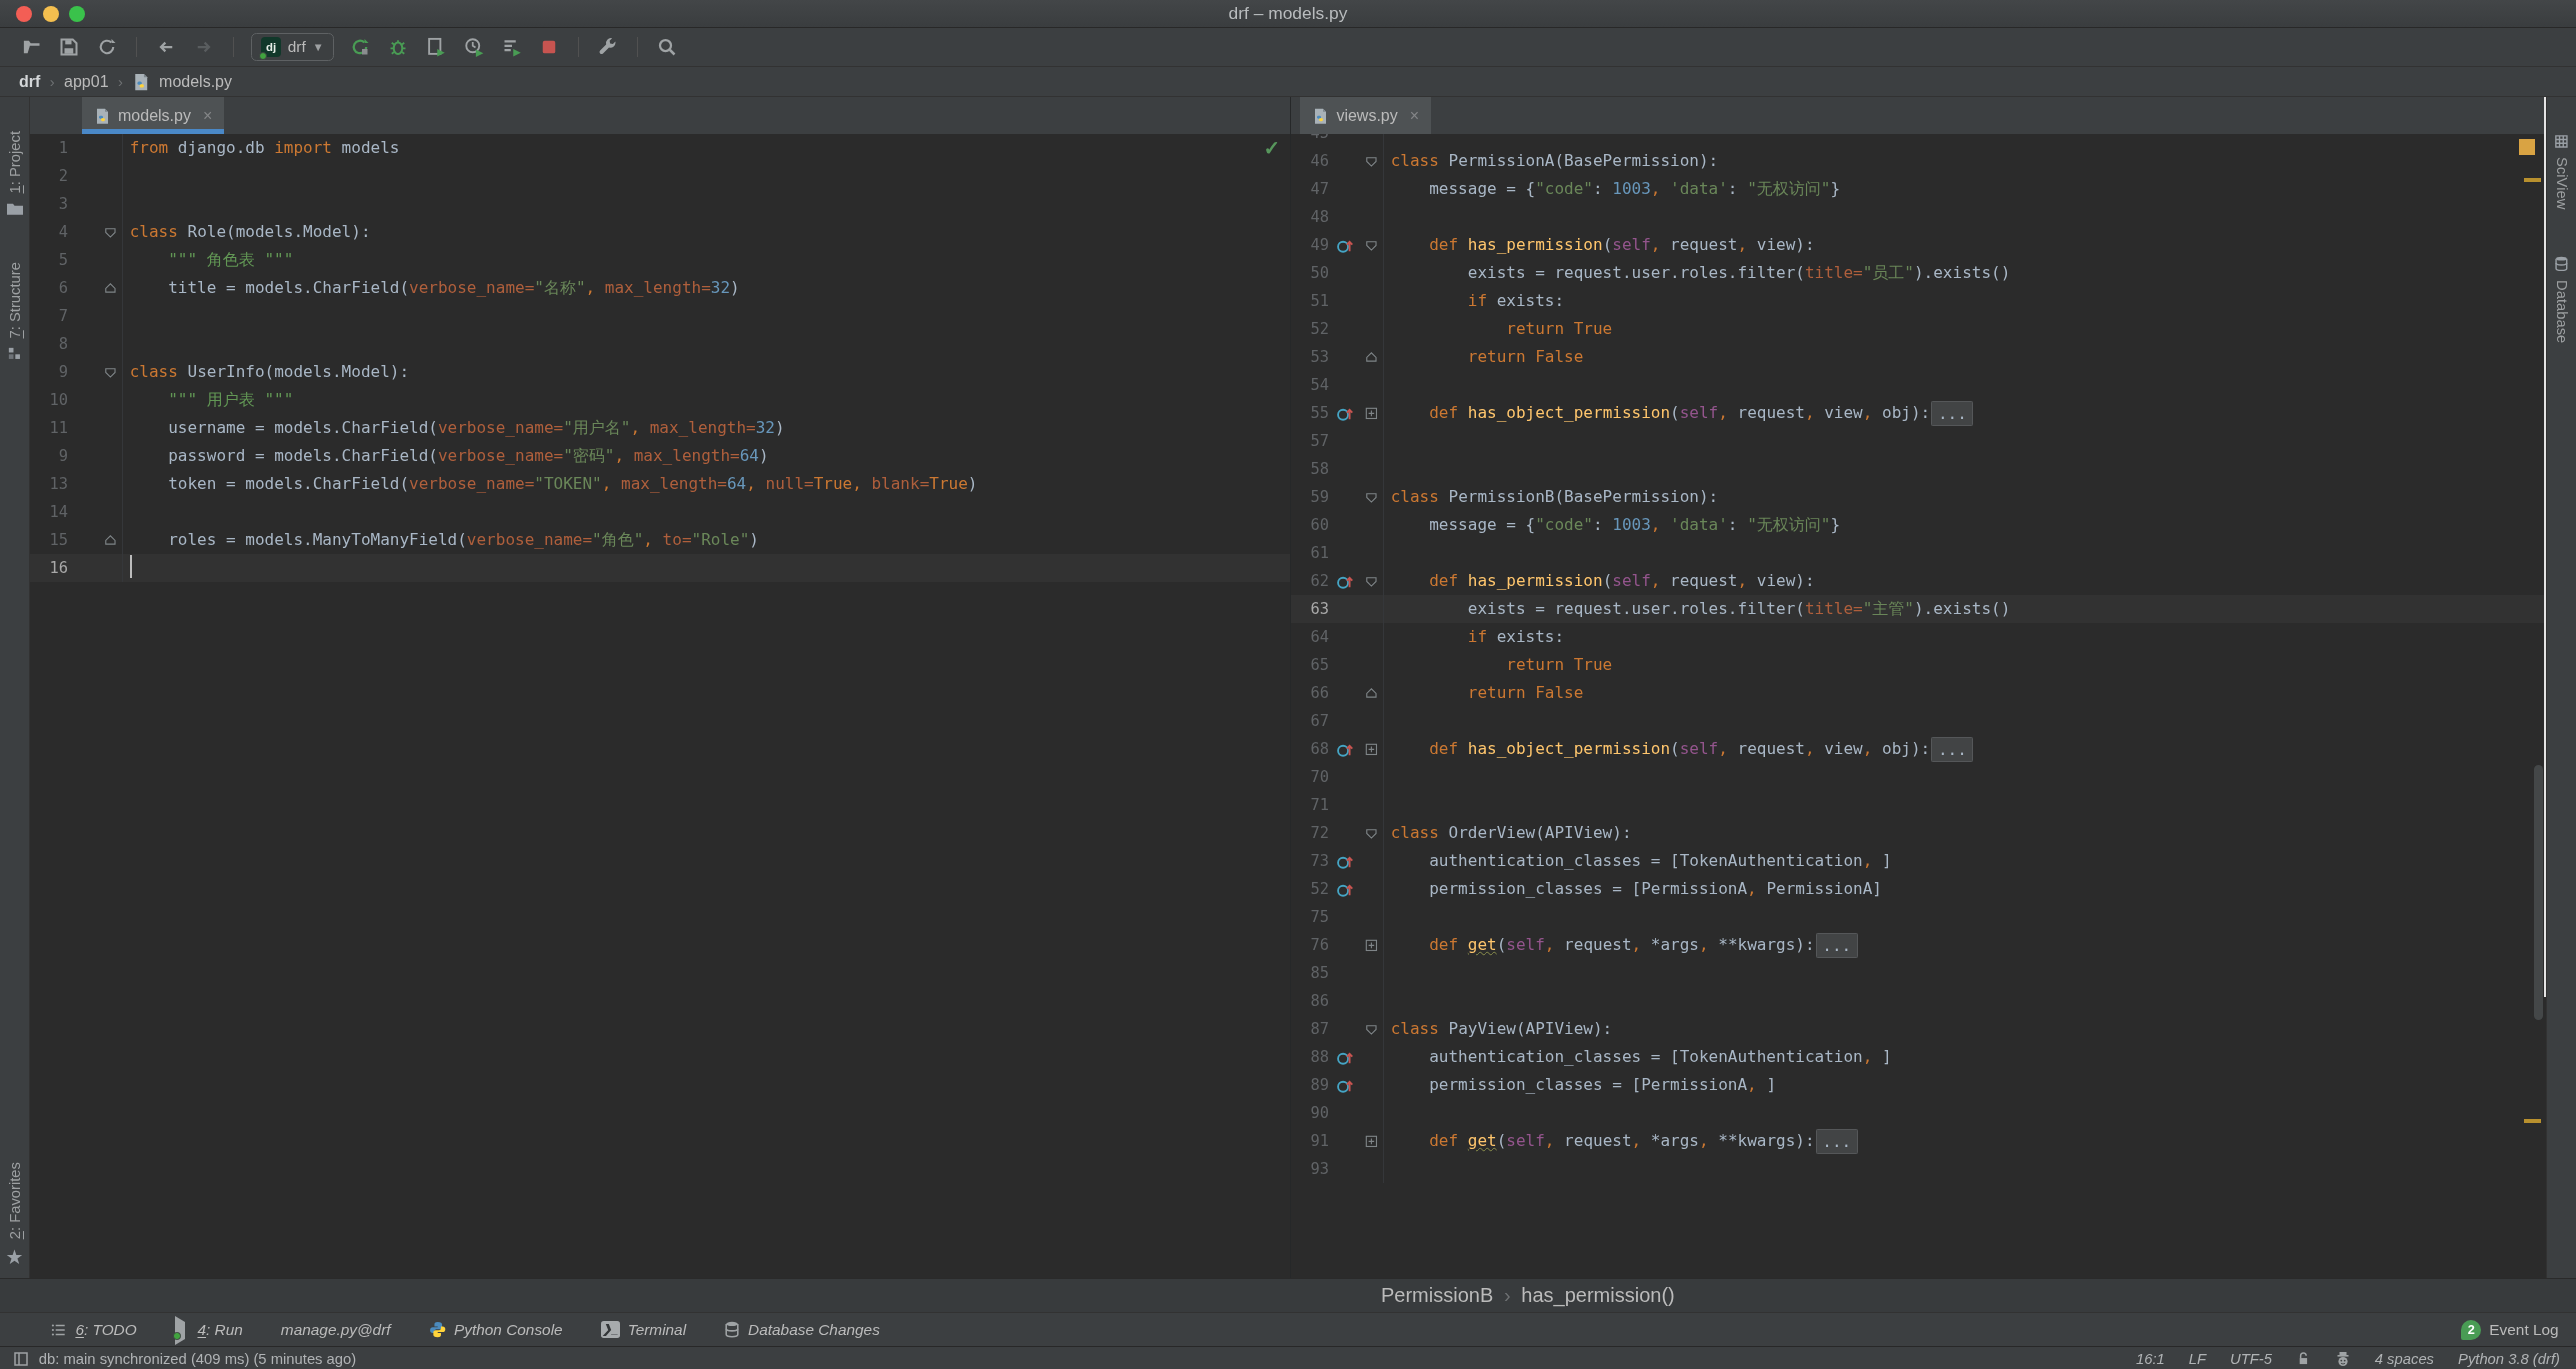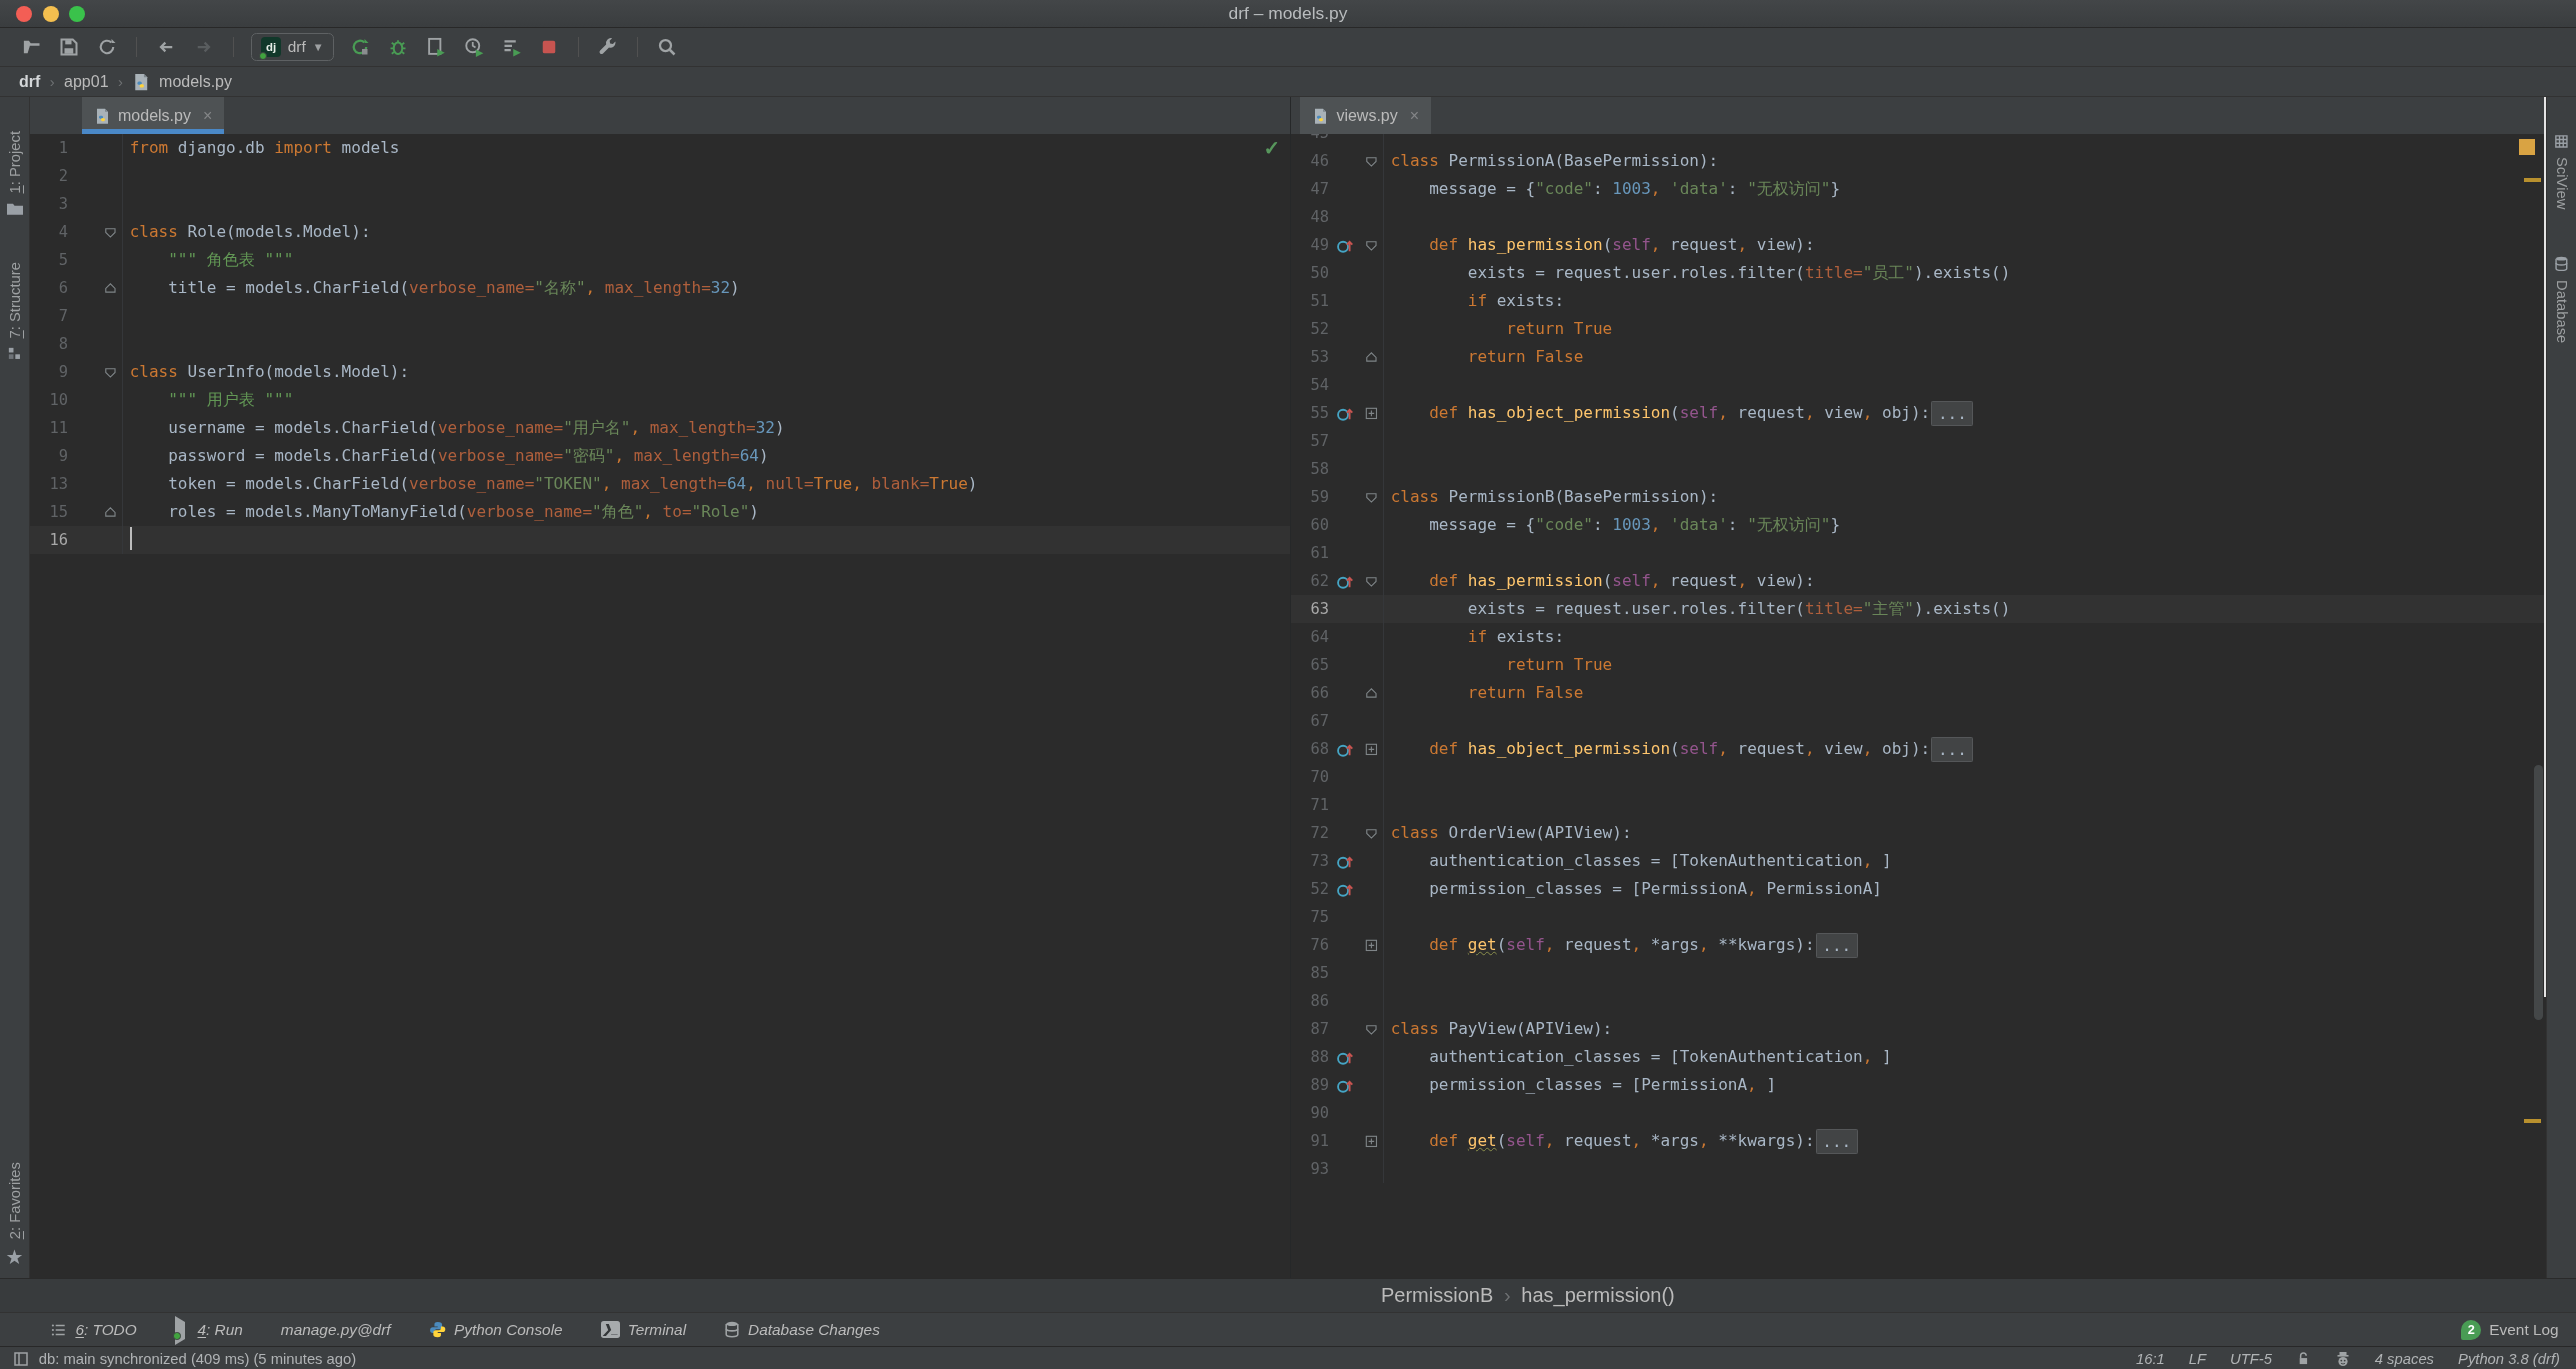--- a/index.html
+++ b/index.html
@@ -338,20 +338,26 @@
                 <span class="gf"></span>
                 <span class="ct"><span class="tk-d">    password = models.CharField(</span><span class="tk-a">verbose_name=</span><span class="tk-s">"密码"</span><span class="tk-k">,</span><span class="tk-a"> max_length=</span><span class="tk-n">64</span><span class="tk-d">)</span></span>
               </div>
               <div class="cl">
                 <span class="ln">13</span>
                 <span class="go"></span>
                 <span class="gf"></span>
                 <span class="ct"><span class="tk-d">    token = models.CharField(</span><span class="tk-a">verbose_name=</span><span class="tk-s">"TOKEN"</span><span class="tk-k">,</span><span class="tk-a"> max_length=</span><span class="tk-n">64</span><span class="tk-k">,</span><span class="tk-a"> null=</span><span class="tk-k">True</span><span class="tk-k">,</span><span class="tk-a"> blank=</span><span class="tk-k">True</span><span class="tk-d">)</span></span>
               </div>
               <div class="cl">
+                <span class="ln">14</span>
+                <span class="go"></span>
+                <span class="gf"></span>
+                <span class="ct"></span>
+              </div>
+              <div class="cl">
                 <span class="ln">15</span>
                 <span class="go"></span>
                 <span class="gf">
                   <svg width="14.8" height="14.8" viewBox="0 0 16 16">
                     <path d="M3 12h10V8L8 3 3 8z" fill="none" stroke="#7f8588" stroke-width="1.2"></path>
                   </svg>
                 </span>
                 <span class="ct"><span class="tk-d">    roles = models.ManyToManyField(</span><span class="tk-a">verbose_name=</span><span class="tk-s">"角色"</span><span class="tk-k">,</span><span class="tk-a"> to=</span><span class="tk-s">"Role"</span><span class="tk-d">)</span></span>
               </div>
               <div class="cl hl">

